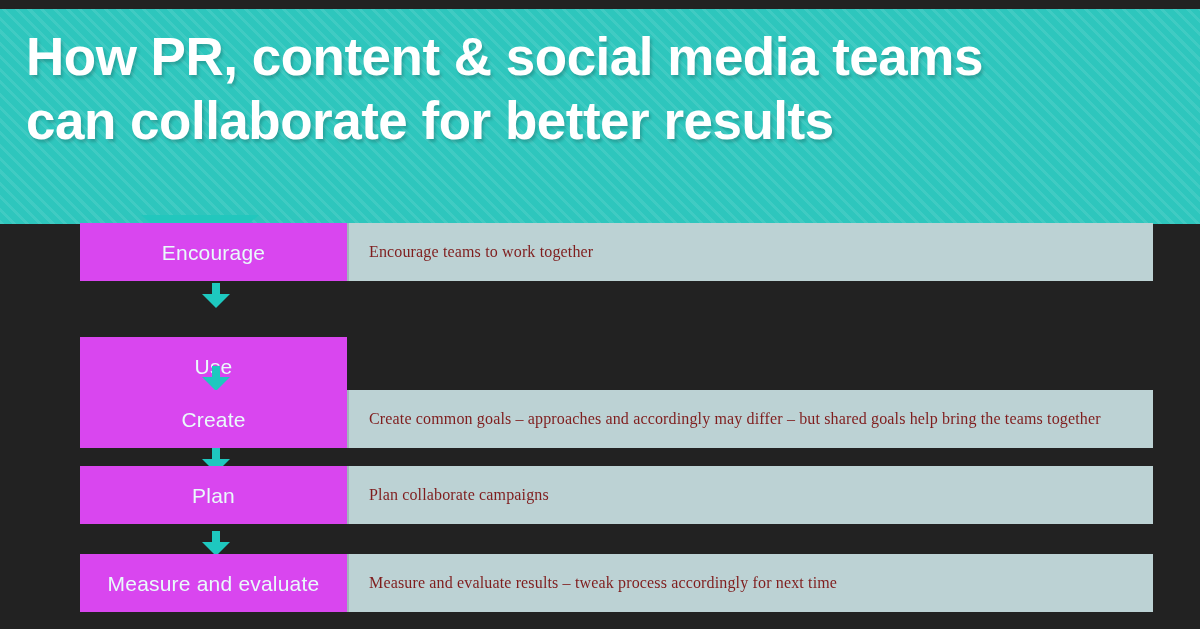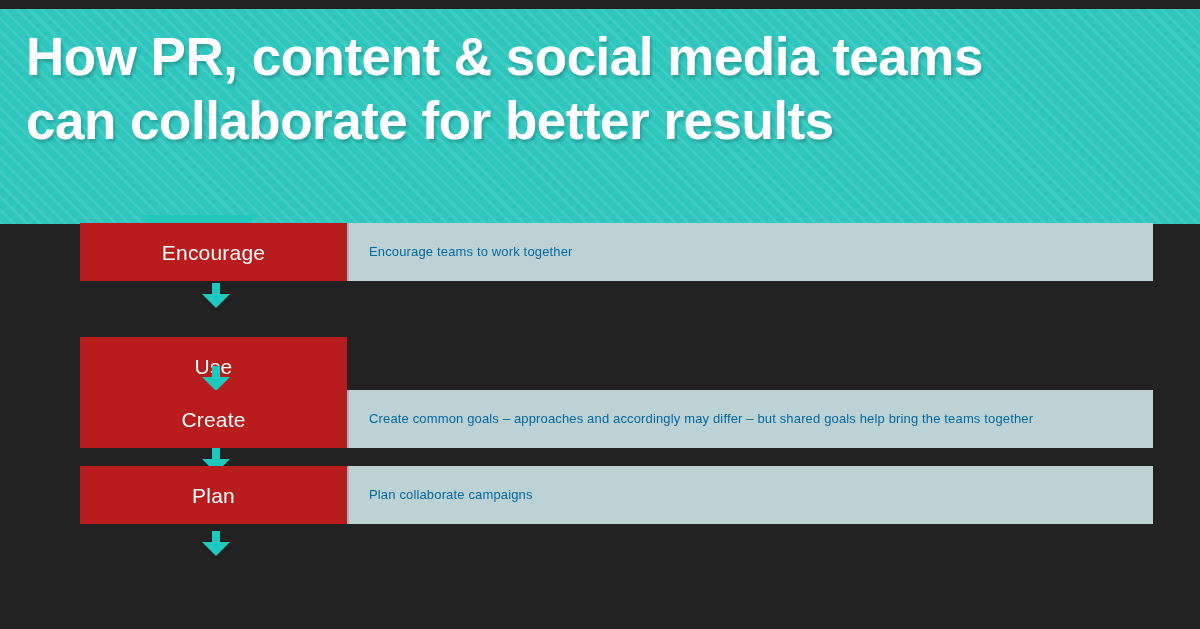--- a/index.html
+++ b/index.html
@@ -72,21 +72,21 @@
     position: absolute;
     left: 80px;
     width: 1073px;
     height: 58px;
     display: flex;
     align-items: stretch;
   }
   .row-label {
     width: 267px;
     flex: 0 0 267px;
-    background: #b91c1c;
+    background: #d946ef;
     display: flex;
     align-items: center;
     justify-content: center;
     text-align: center;
     box-sizing: border-box;
     padding: 2px 8px;
   }
   .row-label-text {
     color: #e9fbfa;
     font-size: 21px;
@@ -97,24 +97,25 @@
   .row-desc {
     flex: 1 1 auto;
     background: #bcd2d4;
     display: flex;
     align-items: center;
     box-sizing: border-box;
     padding: 4px 20px;
     border-left: 2px solid #9fb8ba;
   }
   .row-desc-text {
-    color: #0369a1;
-    font-size: 13px;
+    color: #7f1d1d;
+    font-size: 16px;
     line-height: 20px;
     letter-spacing: 0.15px;
+    font-family: Liberation Serif, serif;
   }
 
   
   .arrow {
     position: absolute;
     left: 202px;
     width: 28px;
     height: 25px;
   }
   .arrow-stem {
@@ -191,15 +192,23 @@
       </div>
       <div class="row-desc">
         <span class="row-desc-text">Plan collaborate campaigns</span>
       </div>
     </div>
     <div class="arrow" style="top:316px;">
       <div class="arrow-stem"></div>
       <div class="arrow-head"></div>
     </div>
 
+    <div class="row" style="top:339px;">
+      <div class="row-label">
+        <span class="row-label-text">Measure and evaluate</span>
+      </div>
+      <div class="row-desc">
+        <span class="row-desc-text">Measure and evaluate results – tweak process accordingly for next time</span>
+      </div>
+    </div>
 
   </div>
 </div>
 
 </body></html>

